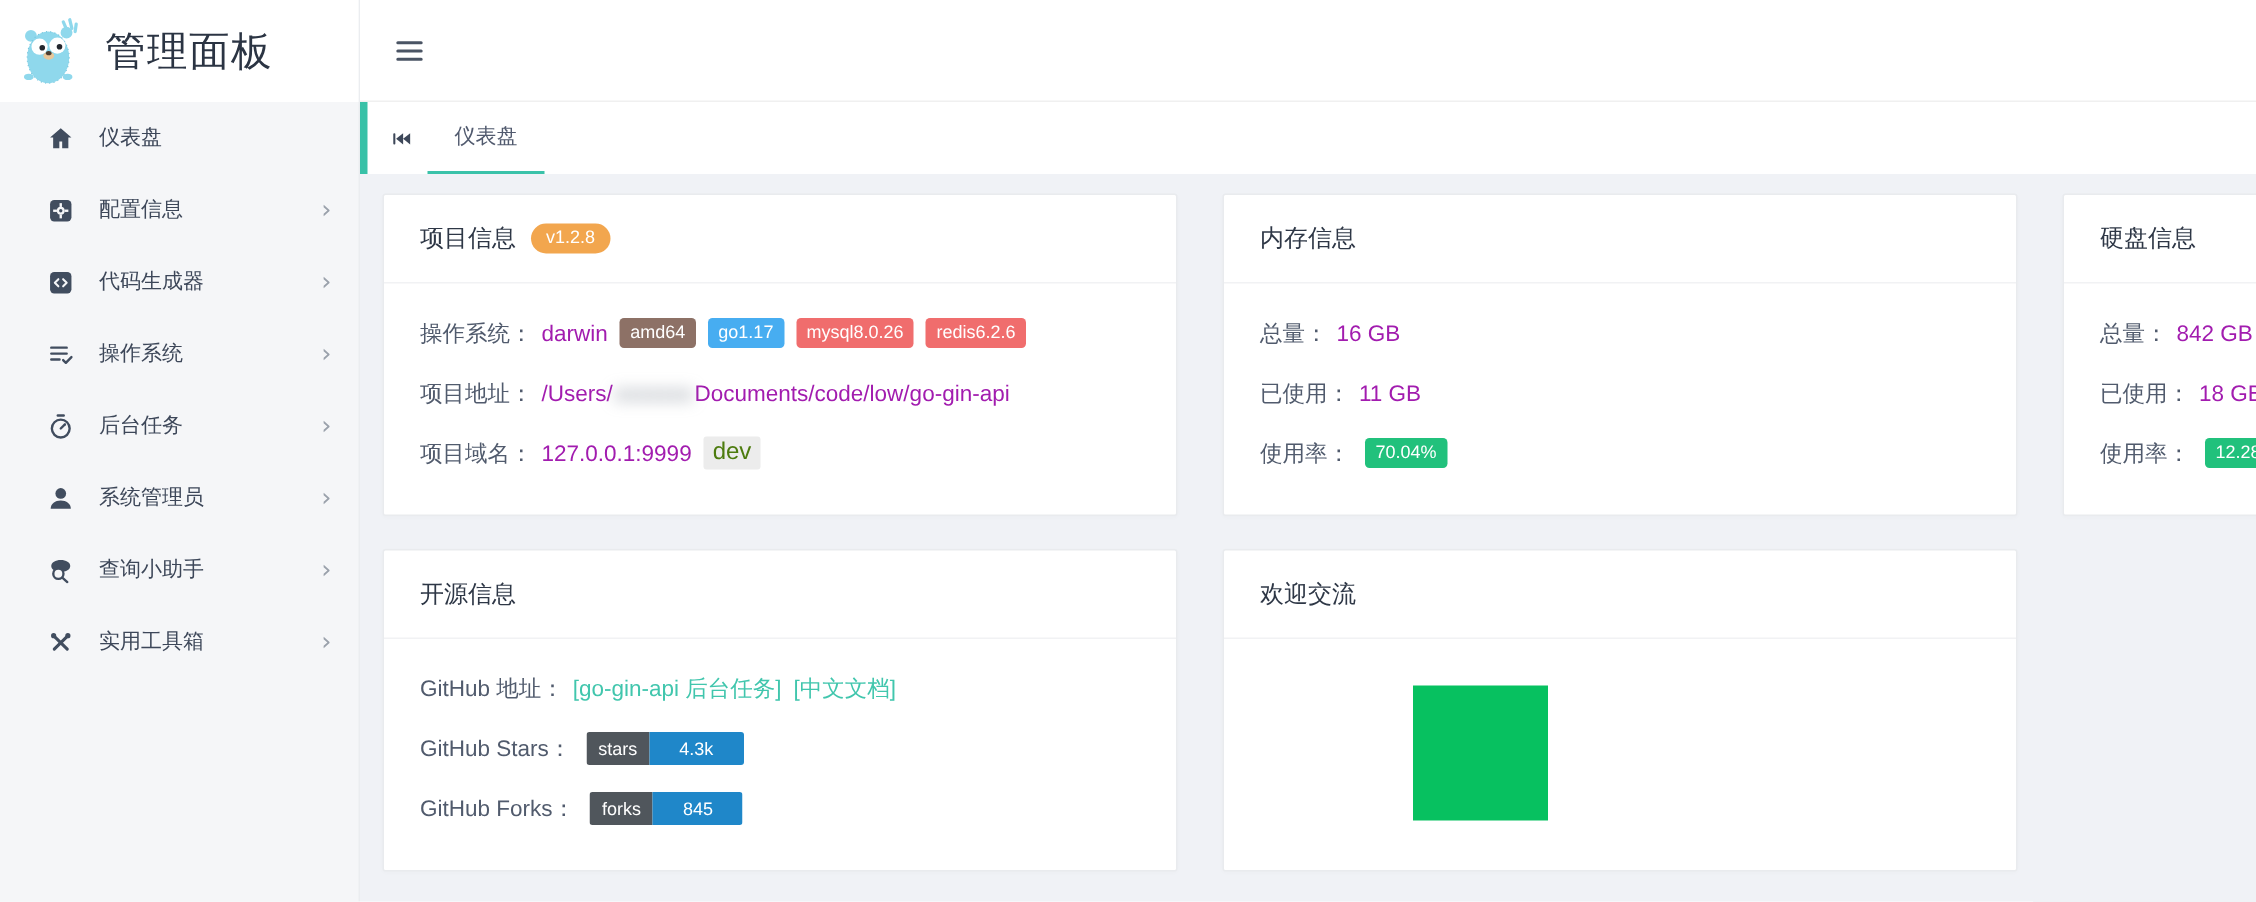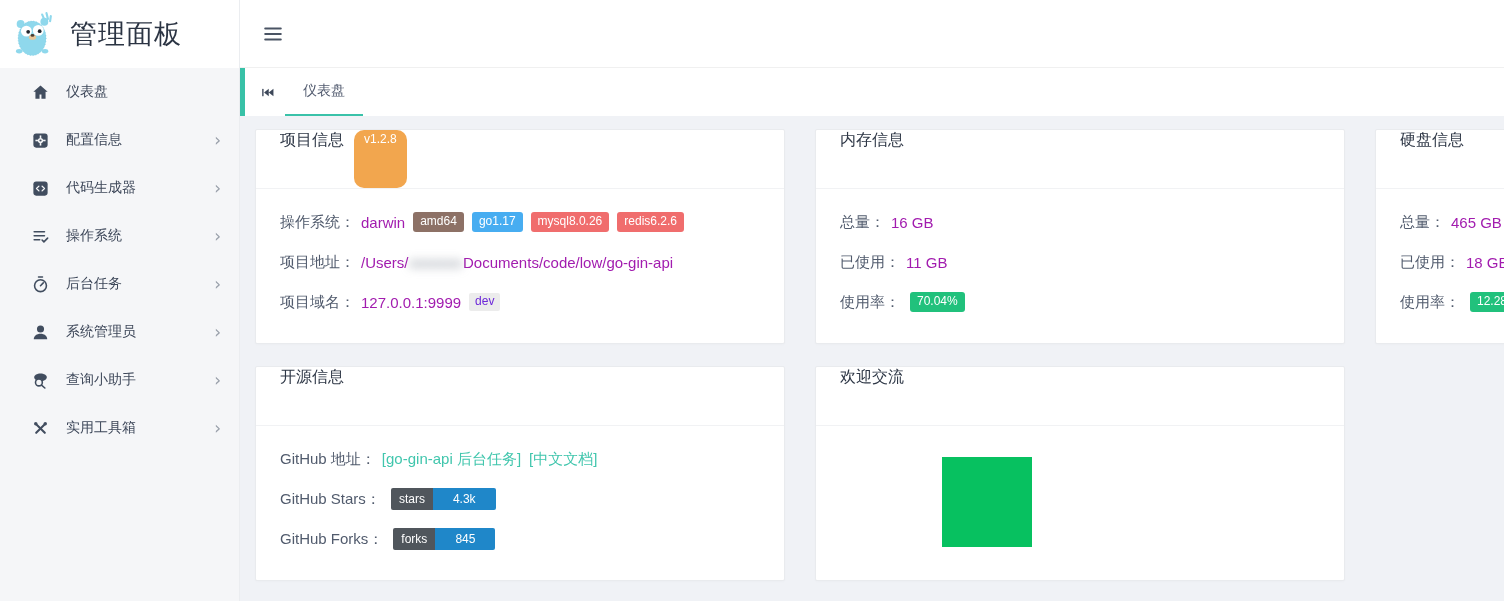--- a/index.html
+++ b/index.html
@@ -28,34 +28,34 @@
   .tab-accent { position:absolute; left:0; top:0; width:5px; height:48px; background:#38c1a7; }
   .collapse-btn { width:36px; margin-left:9px; display:flex; align-items:center; justify-content:center; color:#3d4759; cursor:pointer; }
   .collapse-btn svg { width:15px; height:15px; }
   .tab { display:flex; align-items:center; padding:0 18px; font-size:14px; color:#515a6e; border-bottom:2px solid transparent; cursor:pointer; }
   .tab.active { border-bottom-color:#3ac2a9; }
 
   
   .content { flex:1; padding:13px 15px; overflow:hidden; }
   .grid { display:grid; grid-template-columns:repeat(3,530px); gap:22px 30px; width:1650px; }
   .card { background:#fff; border:1px solid #e9ebee; border-radius:2px; height:215px; box-shadow:0 1px 3px rgba(0,0,0,0.02); position:relative; overflow:hidden; }
-  .card-header { height:59px; border-bottom:1px solid #f1f2f4; display:flex; padding:0 24px; }
+  .card-header { height:59px; border-bottom:1px solid #f1f2f4; display:flex; align-items:center; padding:0 24px; }
   .card-title { font-size:16px; color:#2e3746; font-weight:500; }
   .card-body { padding:13px 24px 0; }
   .crow { height:40px; display:flex; align-items:center; font-size:15px; color:#515b6d; white-space:nowrap; }
   .lbl { margin-right:6px; }
   .val { color:#a21caf; }
 
   .tag { display:inline-block; font-size:12px; color:#fff; padding:2px 7px; border-radius:3px; margin-left:8px; line-height:1.3; }
   .t-ver   { background:#f2a64e; border-radius:10px; padding:2px 10px; margin-left:10px; font-weight:400; }
   .t-brown { background:#8d7166; }
   .t-blue  { background:#47adf1; }
   .t-red   { background:#f06d6d; }
   .t-green { background:#21c17c; margin-left:4px; }
-  .t-dev   { background:#ececec; color:#6d28d9; border-radius:2px; padding:1px 6px; font-size:12px; margin-left:8px; }
+  .t-dev   { background:#ececec; color:#4d7c0f; border-radius:2px; padding:1px 6px; font-size:16px; margin-left:8px; }
 
   .blurred { filter:blur(5px); color:#828a96; margin:0 1px; user-select:none; }
 
   .gh-link { color:#41c6ad; text-decoration:none; margin-right:8px; cursor:pointer; }
 
   .shield { display:inline-flex; margin-left:4px; font-size:12px; color:#fff; border-radius:2px; overflow:hidden; line-height:1.4; }
   .sh-l { background:#50565c; padding:3px 8px; }
   .sh-r { background:#1f87c9; padding:3px 20px; }
 
   .qr-cut { position:absolute; left:126px; top:90px; width:90px; height:90px; background:#07c160; }
@@ -269,21 +269,21 @@
           </div>
         </section>
 
         <section class="card">
           <div class="card-header">
             <span class="card-title">硬盘信息</span>
           </div>
           <div class="card-body">
             <div class="crow">
               <span class="lbl">总量：</span>
-              <span class="val">465 GB</span>
+              <span class="val">842 GB</span>
             </div>
             <div class="crow">
               <span class="lbl">已使用：</span>
               <span class="val">18 GB</span>
             </div>
             <div class="crow">
               <span class="lbl">使用率：</span>
               <span class="tag t-green">12.28%</span>
             </div>
           </div>

